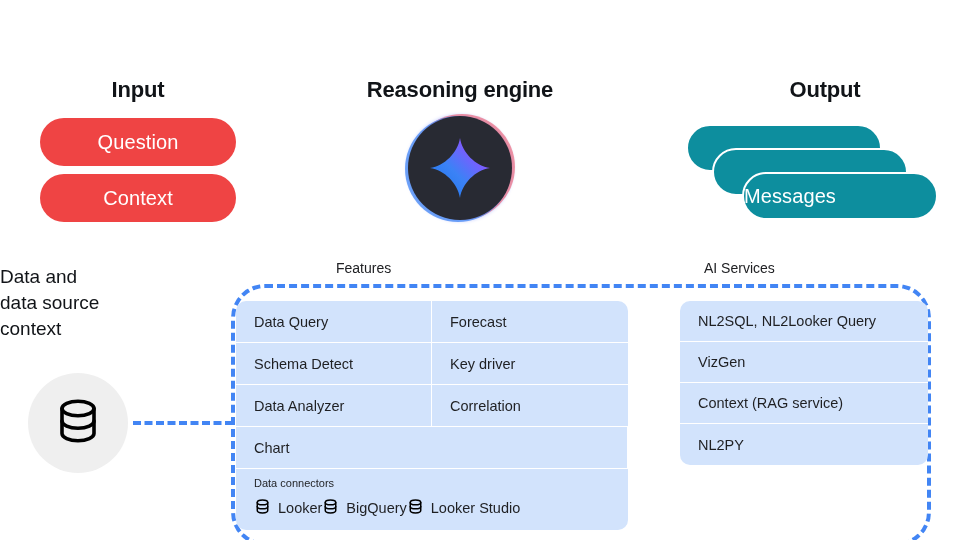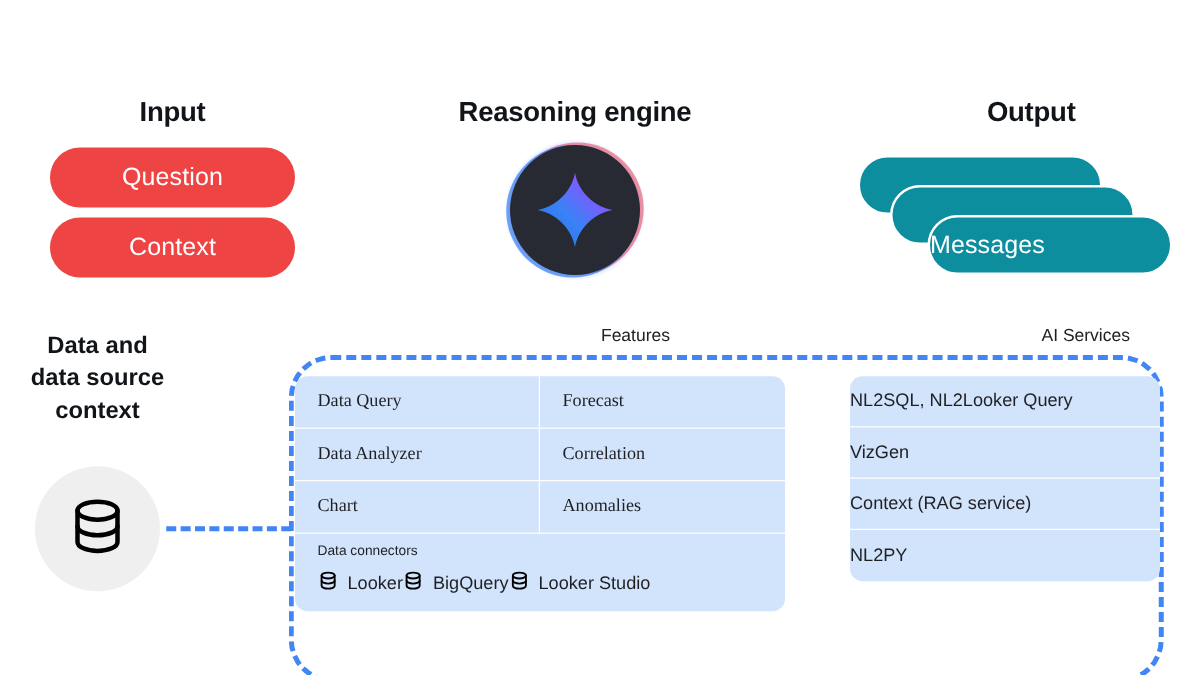--- a/index.html
+++ b/index.html
@@ -92,23 +92,22 @@
     display: flex; align-items: center; justify-content: flex-start;
     color: #ffffff; font-size: 20px; letter-spacing: 0.1px;
   }
 
   
   #datasource-label {
     position: absolute;
     left: 0px;
     top: 216px;
     width: 156px;
-    text-align: center;
     font-size: 19px;
-    font-weight: 700;
+    font-weight: 400;
     line-height: 26px;
     color: #111418;
   }
   #datasource-circle {
     position: absolute;
     left: 28px;
     top: 325px;
     width: 100px;
     height: 100px;
     border-radius: 50%;
@@ -137,41 +136,40 @@
     border-radius: 34px;
     box-sizing: border-box;
   }
 
   
   .group-label {
     position: absolute;
     font-size: 14px;
     font-weight: 400;
     color: #202124;
-    text-align: right;
+    text-align: left;
     white-space: nowrap;
   }
   #label-features     { left: 336px; top: 212px; width: 200px; }
   #label-ai-services  { left: 704px; top: 212px; width: 200px; }
 
   
   #features-table {
     position: absolute;
     left: 236px;
     top: 253px;
     width: 392px;
     border-radius: 10px;
     overflow: hidden;
     background: #D2E3FC;
   }
   .feat-row {
     display: flex;
     height: 41px;
     border-bottom: 1px solid #ffffff;
-    font-family: Liberation Serif, serif;
   }
   .feat-cell {
     flex: 1 1 50%;
     display: flex;
     align-items: center;
     padding-left: 18px;
     font-size: 14.5px;
     color: #1f2023;
     box-sizing: border-box;
   }
@@ -206,20 +204,21 @@
     top: 253px;
     width: 248px;
     border-radius: 10px;
     overflow: hidden;
     background: #D2E3FC;
   }
   .ai-row {
     height: 41px;
     display: flex;
     align-items: center;
+    padding-left: 18px;
     font-size: 14.5px;
     color: #1f2023;
     border-bottom: 1px solid #ffffff;
     box-sizing: border-box;
   }
   .ai-row:last-child { border-bottom: none; }
 </style>
 </head>
 <body>
 
@@ -278,26 +277,29 @@
 
   <div class="group-label" id="label-features">Features</div>
   <div class="group-label" id="label-ai-services">AI Services</div>
 
   <div id="features-table">
     <div class="feat-row">
       <div class="feat-cell left">Data Query</div>
       <div class="feat-cell">Forecast</div>
     </div>
     <div class="feat-row">
+      <div class="feat-cell left">Schema Detect</div>
+      <div class="feat-cell">Key driver</div>
+    </div>
+    <div class="feat-row">
       <div class="feat-cell left">Data Analyzer</div>
       <div class="feat-cell">Correlation</div>
     </div>
     <div class="feat-row">
       <div class="feat-cell left">Chart</div>
-      <div class="feat-cell">Anomalies</div>
     </div>
 
     <div id="connectors-block">
       <div id="connectors-title">Data connectors</div>
       <div id="connectors-list">
 
         <div class="connector-item">
           <span class="db-mini">
             <svg width="17" height="17" viewBox="0 0 52 52" aria-hidden="true">
               <g fill="none" stroke="#000000" stroke-width="4.6" stroke-linecap="round" stroke-linejoin="round">

